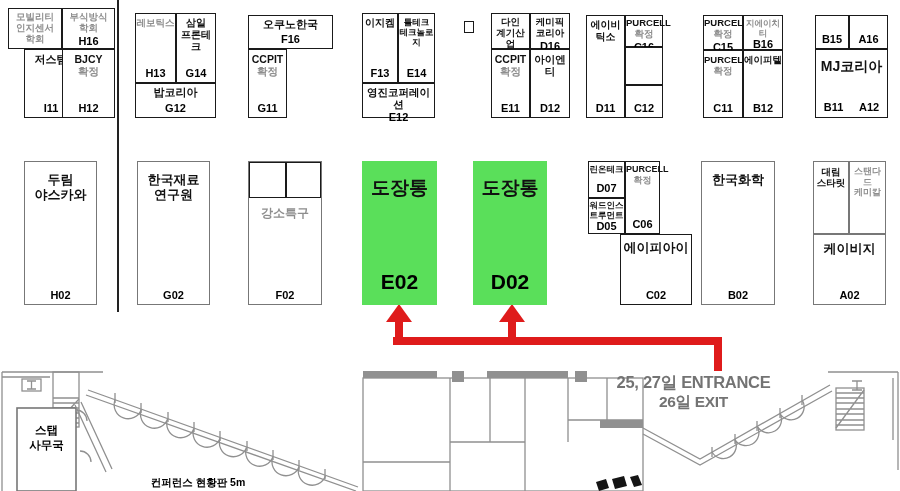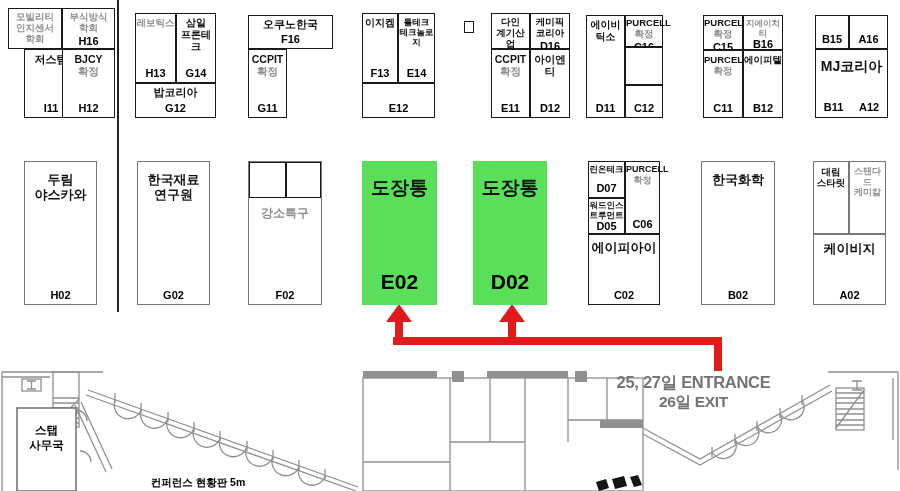--- a/index.html
+++ b/index.html
@@ -158,20 +158,23 @@
       <div class="code bottom" style="font-size: 11px;">F13</div>
     </div>
     <div class="booth" style="left: 398px; top: 13px; width: 37px; height: 70px; border: 1px solid rgb(26, 26, 26);">
       <div class="lines" style="font-size: 8.5px; padding-top: 3px;">
         <span class="line">툴테크</span>
         <span class="line">테크놀로지</span>
       </div>
       <div class="code bottom" style="font-size: 11px;">E14</div>
     </div>
     <div class="booth" style="left: 362px; top: 83px; width: 73px; height: 35px; border: 1px solid rgb(26, 26, 26);">
+      <div class="lines" style="font-size: 10.5px; padding-top: 2px;">
+        <span class="line">영진코퍼레이션</span>
+      </div>
       <div class="code bottom" style="font-size: 11px;">E12</div>
     </div>
     <div class="booth" style="left: 464px; top: 21px; width: 10px; height: 12px; border: 1px solid rgb(26, 26, 26);"></div>
     <div class="booth" style="left: 491px; top: 13px; width: 39px; height: 36px; border: 1px solid rgb(26, 26, 26);">
       <div class="lines" style="font-size: 9.5px; padding-top: 2px;">
         <span class="line">다인</span>
         <span class="line">계기산업</span>
       </div>
       <div class="code flow" style="font-size: 11px;">E15</div>
     </div>
@@ -301,21 +304,21 @@
       </div>
       <div class="code bottom" style="font-size: 11px;">D05</div>
     </div>
     <div class="booth" style="left: 625px; top: 161px; width: 35px; height: 73px; border: 1px solid rgb(26, 26, 26);">
       <div class="lines" style="font-size: 9px; padding-top: 2px;">
         <span class="line">PURCELL</span>
         <span class="line g">확정</span>
       </div>
       <div class="code bottom" style="font-size: 11px;">C06</div>
     </div>
-    <div class="booth" style="left: 588px; top: 234px; width: 72px; height: 71px; border: 1px solid rgb(26, 26, 26); align-items: center;">
+    <div class="booth" style="left: 620px; top: 234px; width: 72px; height: 71px; border: 1px solid rgb(26, 26, 26); align-items: center;">
       <div class="lines" style="font-size: 13px; padding-top: 5px;">
         <span class="line">에이피아이</span>
       </div>
       <div class="code bottom" style="font-size: 11px;">C02</div>
     </div>
     <div class="booth" style="left: 701px; top: 161px; width: 74px; height: 144px; border: 1px solid rgb(119, 119, 119);">
       <div class="lines" style="font-size: 13px; padding-top: 10px;">
         <span class="line">한국화학</span>
       </div>
       <div class="code bottom" style="font-size: 11px;">B02</div>

